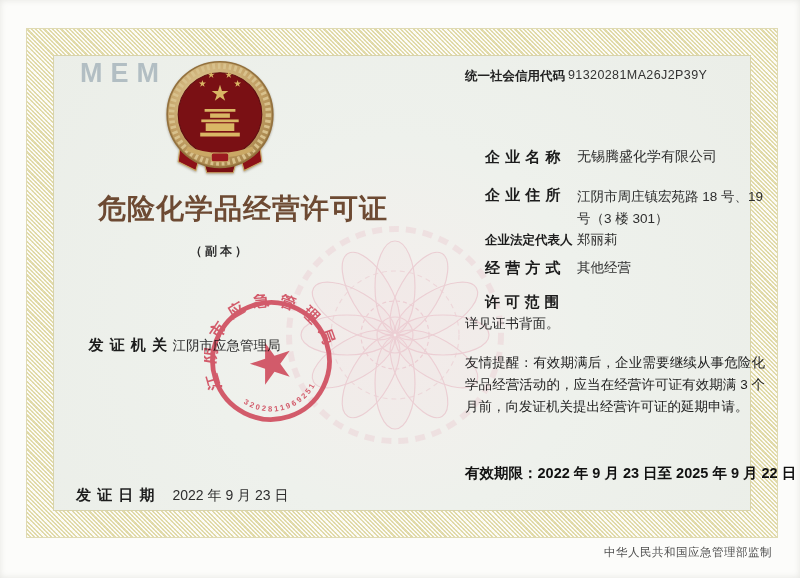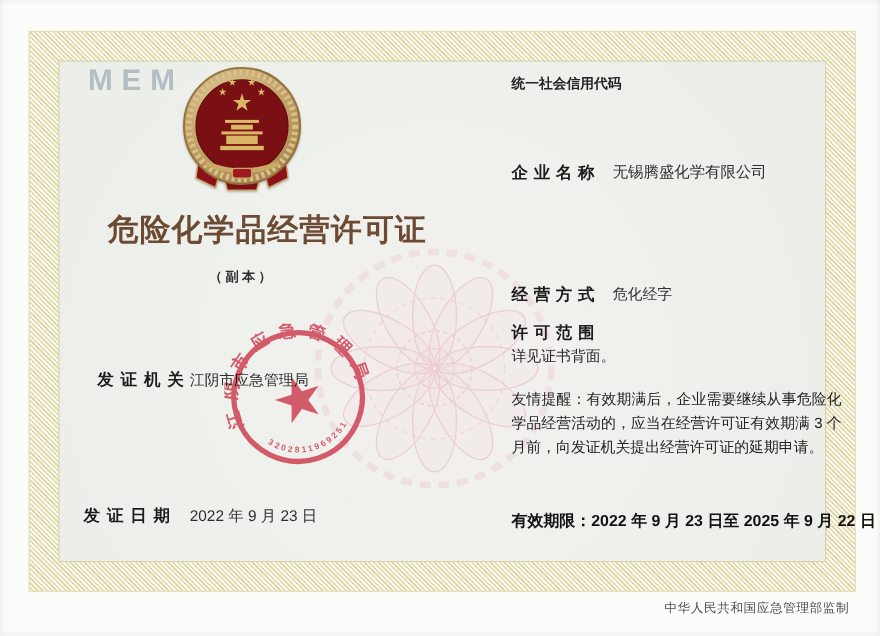--- a/index.html
+++ b/index.html
@@ -45,21 +45,21 @@
     position:absolute; left:52px; top:243px; width:336px; text-align:center;
     font-size:12px; font-weight:bold; letter-spacing:3px; color:#2e2e2e;
   }
 
   .row { position:absolute; white-space:nowrap; }
   .lbl { font-weight:bold; color:#1c1c1c; }
   .l-lbl { display:inline-block; width:92px; font-size:15px; letter-spacing:1px; }
   .val { color:#2e2e2e; }
 
   .r-row { position:absolute; left:465px; display:flex; align-items:flex-start; }
-  .r-lbl { flex:none; width:92px; font-size:15px; font-weight:bold; color:#1c1c1c; letter-spacing:0.5px; }
+  .r-lbl { flex:none; width:92px; font-size:15px; font-weight:bold; color:#1c1c1c; letter-spacing:0.5px;margin-left:20px; }
   .r-lbl.small { font-size:12.5px; letter-spacing:0; padding-top:1px; }
   .r-val { color:#2e2e2e; font-size:14px; }
   .wrap { white-space:normal; width:200px; line-height:1.6; }
 
   .code-row { position:absolute; left:465px; top:68px; display:flex; }
   .code-lbl { flex:none; width:103px; font-size:12.5px; font-weight:bold; color:#222; }
   .code-val { font-size:12.5px; color:#333; letter-spacing:0.4px; }
 
   .scope-note { position:absolute; left:465px; top:315px; font-size:13.5px; color:#2a2a2a; }
   .reminder {
@@ -135,27 +135,28 @@
       </g>
       <path d="M30,86 Q60,98 90,86" stroke="#caa865" stroke-width="4" fill="none"></path>
       <rect x="52" y="90" width="16" height="8" rx="2" fill="#9c1a20" stroke="#caa865" stroke-width="1"></rect>
     </svg>
 
     <div class="title">危险化学品经营许可证</div>
     <div class="subtitle">（副本）</div>
 
     <div class="code-row">
       <span class="code-lbl">统一社会信用代码</span>
+      <span class="code-val">91320281MA26J2P39Y</span>
     </div>
 
     <div class="row" style="left:76px; top:336px;text-align:right;">
       <span class="lbl l-lbl">发 证 机 关</span>
       <span class="val" style="font-size:13.5px;">江阴市应急管理局</span>
     </div>
-    <div class="row" style="left:76px; top:460px;">
+    <div class="row" style="left:76px; top:486px;">
       <span class="lbl l-lbl">发 证 日 期</span>
       <span class="val" style="font-size:14px;">2022 年 9 月 23 日</span>
     </div>
 
     <svg class="seal" viewBox="0 0 140 140">
       <g transform="rotate(-18 70 70)">
         <circle cx="70" cy="70" r="61" fill="none" stroke="#cf4a5c" stroke-width="5"></circle>
         <use href="#starShape" transform="translate(70 73) scale(23)" fill="#cf4a5c"></use>
         <path id="sealTop" d="M 16 92 A 58.3 58.3 0 1 1 124 92" fill="none"></path>
         <path id="sealBottom" d="M 26 99 A 52.7 52.7 0 0 0 114 99" fill="none"></path>
@@ -165,25 +166,33 @@
         <text font-size="8" font-weight="bold" fill="#cf4a5c" letter-spacing="2.4" font-family="'Liberation Sans',sans-serif">
           <textPath href="#sealBottom" startOffset="5">3202811969251</textPath>
         </text>
       </g>
     </svg>
 
     <div class="r-row" style="top:148px;">
       <span class="r-lbl">企 业 名 称</span>
       <span class="r-val">无锡腾盛化学有限公司</span>
     </div>
+    <div class="r-row" style="top:186px;">
+      <span class="r-lbl">企 业 住 所</span>
+      <span class="r-val wrap" style="font-size:13.5px;">江阴市周庄镇宏苑路 18 号、19 号（3 楼 301）</span>
+    </div>
+    <div class="r-row" style="top:231px;">
+      <span class="r-lbl small">企业法定代表人</span>
+      <span class="r-val" style="font-size:13.5px;">郑丽莉</span>
+    </div>
     <div class="r-row" style="top:259px;">
       <span class="r-lbl">经 营 方 式</span>
-      <span class="r-val" style="font-size:13.5px;">危化经字</span>
-    </div>
-    <div class="r-row" style="top:293px;">
+      <span class="r-val" style="font-size:13.5px;">其他经营</span>
+    </div>
+    <div class="r-row" style="top:293px;font-family:Liberation Serif, serif;">
       <span class="r-lbl">许 可 范 围</span>
     </div>
     <div class="scope-note">详见证书背面。</div>
 
     <div class="reminder">友情提醒：有效期满后，企业需要继续从事危险化学品经营活动的，应当在经营许可证有效期满 3 个月前，向发证机关提出经营许可证的延期申请。</div>
 
     <div class="validity">
       <span>有效期限：</span><span>2022 年 9 月 23 日至 2025 年 9 月 22 日</span>
     </div>
 

